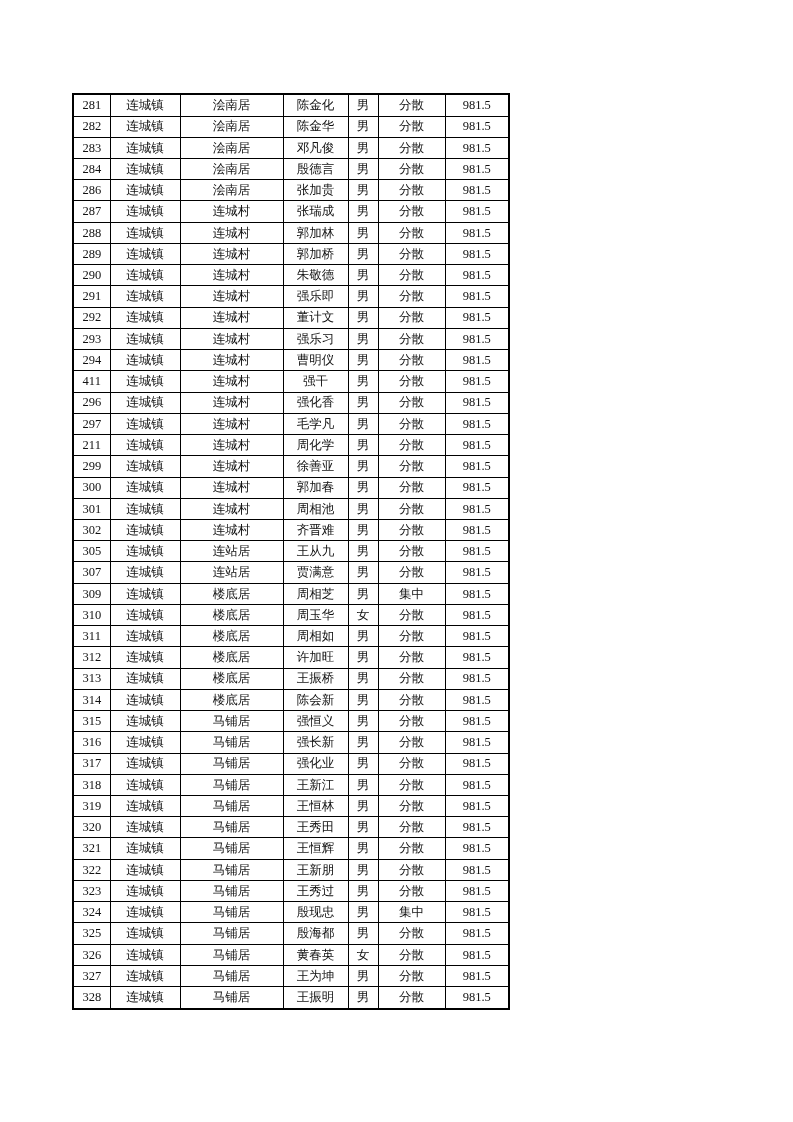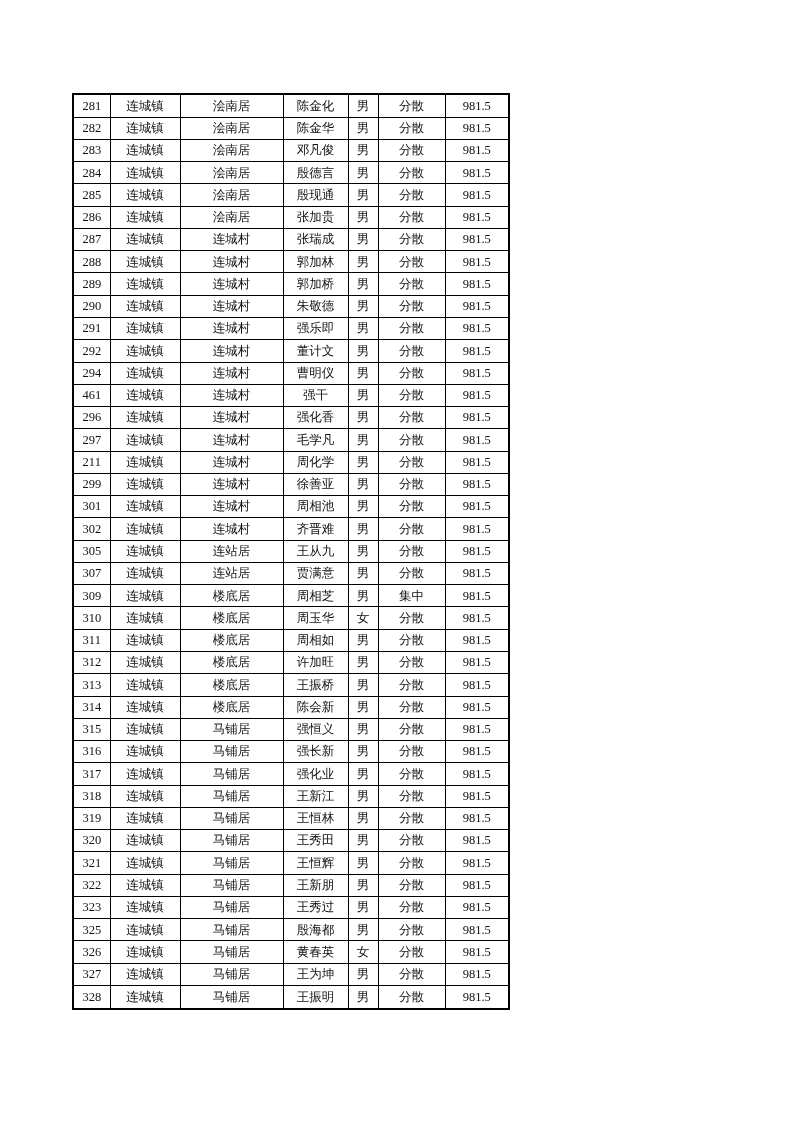--- a/index.html
+++ b/index.html
@@ -87,29 +87,20 @@
         <tr>
           <td>284</td>
           <td>连城镇</td>
           <td>浍南居</td>
           <td>殷德言</td>
           <td>男</td>
           <td>分散</td>
           <td>981.5</td>
         </tr>
         <tr>
-          <td>285</td>
-          <td>连城镇</td>
-          <td>浍南居</td>
-          <td>殷现通</td>
-          <td>男</td>
-          <td>分散</td>
-          <td>981.5</td>
-        </tr>
-        <tr>
           <td>286</td>
           <td>连城镇</td>
           <td>浍南居</td>
           <td>张加贵</td>
           <td>男</td>
           <td>分散</td>
           <td>981.5</td>
         </tr>
         <tr>
           <td>287</td>
@@ -159,30 +150,39 @@
         <tr>
           <td>292</td>
           <td>连城镇</td>
           <td>连城村</td>
           <td>董计文</td>
           <td>男</td>
           <td>分散</td>
           <td>981.5</td>
         </tr>
         <tr>
+          <td>293</td>
+          <td>连城镇</td>
+          <td>连城村</td>
+          <td>强乐习</td>
+          <td>男</td>
+          <td>分散</td>
+          <td>981.5</td>
+        </tr>
+        <tr>
           <td>294</td>
           <td>连城镇</td>
           <td>连城村</td>
           <td>曹明仪</td>
           <td>男</td>
           <td>分散</td>
           <td>981.5</td>
         </tr>
         <tr>
-          <td>461</td>
+          <td>411</td>
           <td>连城镇</td>
           <td>连城村</td>
           <td>强干</td>
           <td>男</td>
           <td>分散</td>
           <td>981.5</td>
         </tr>
         <tr>
           <td>296</td>
           <td>连城镇</td>
@@ -208,20 +208,29 @@
           <td>周化学</td>
           <td>男</td>
           <td>分散</td>
           <td>981.5</td>
         </tr>
         <tr>
           <td>299</td>
           <td>连城镇</td>
           <td>连城村</td>
           <td>徐善亚</td>
+          <td>男</td>
+          <td>分散</td>
+          <td>981.5</td>
+        </tr>
+        <tr>
+          <td>300</td>
+          <td>连城镇</td>
+          <td>连城村</td>
+          <td>郭加春</td>
           <td>男</td>
           <td>分散</td>
           <td>981.5</td>
         </tr>
         <tr>
           <td>301</td>
           <td>连城镇</td>
           <td>连城村</td>
           <td>周相池</td>
           <td>男</td>
@@ -381,20 +390,29 @@
           <td>分散</td>
           <td>981.5</td>
         </tr>
         <tr>
           <td>323</td>
           <td>连城镇</td>
           <td>马铺居</td>
           <td>王秀过</td>
           <td>男</td>
           <td>分散</td>
+          <td>981.5</td>
+        </tr>
+        <tr>
+          <td>324</td>
+          <td>连城镇</td>
+          <td>马铺居</td>
+          <td>殷现忠</td>
+          <td>男</td>
+          <td>集中</td>
           <td>981.5</td>
         </tr>
         <tr>
           <td>325</td>
           <td>连城镇</td>
           <td>马铺居</td>
           <td>殷海都</td>
           <td>男</td>
           <td>分散</td>
           <td>981.5</td>

